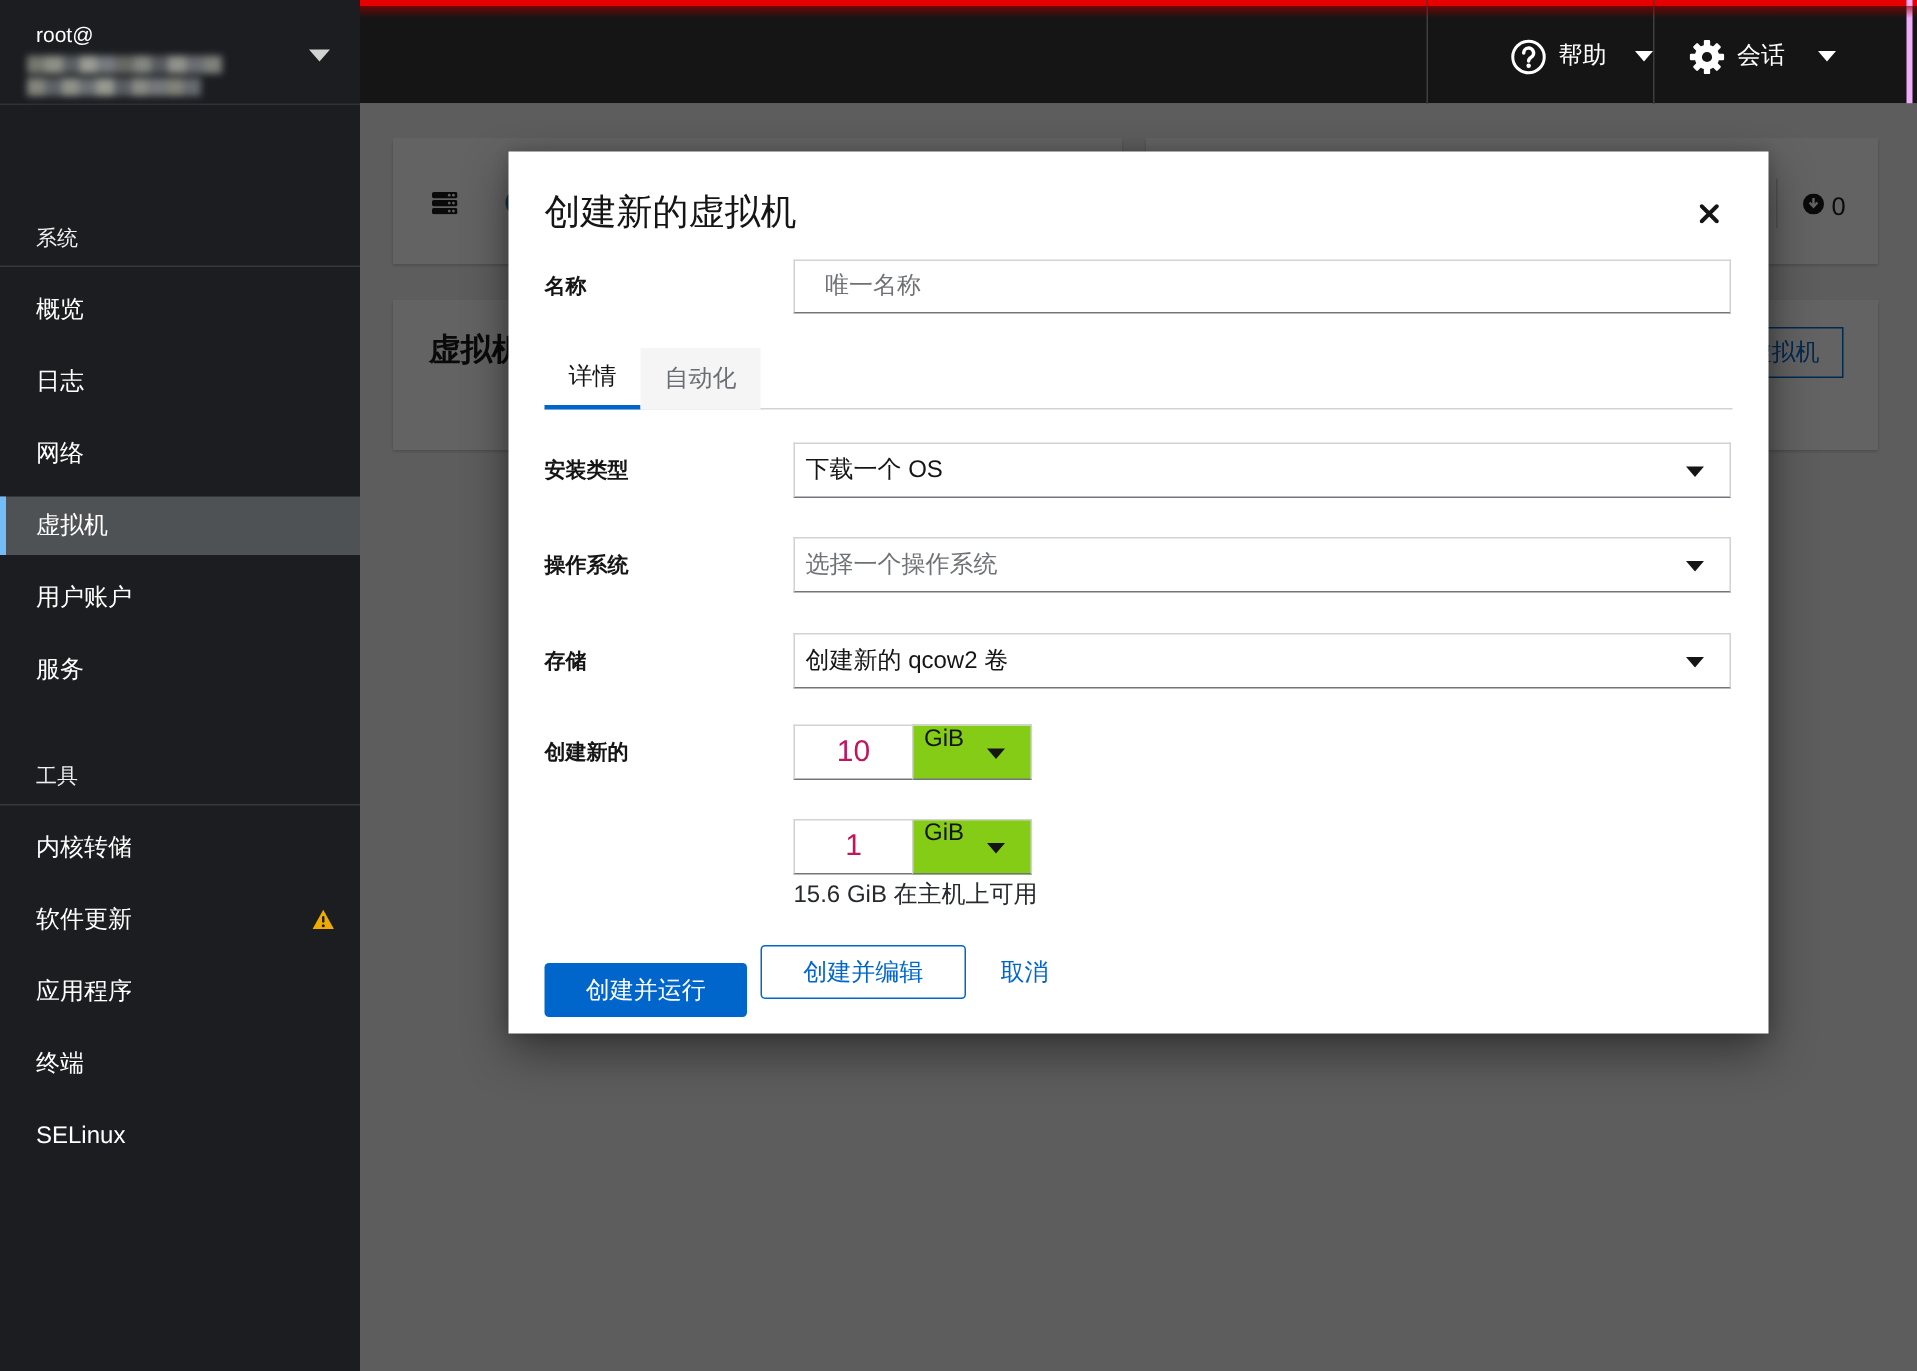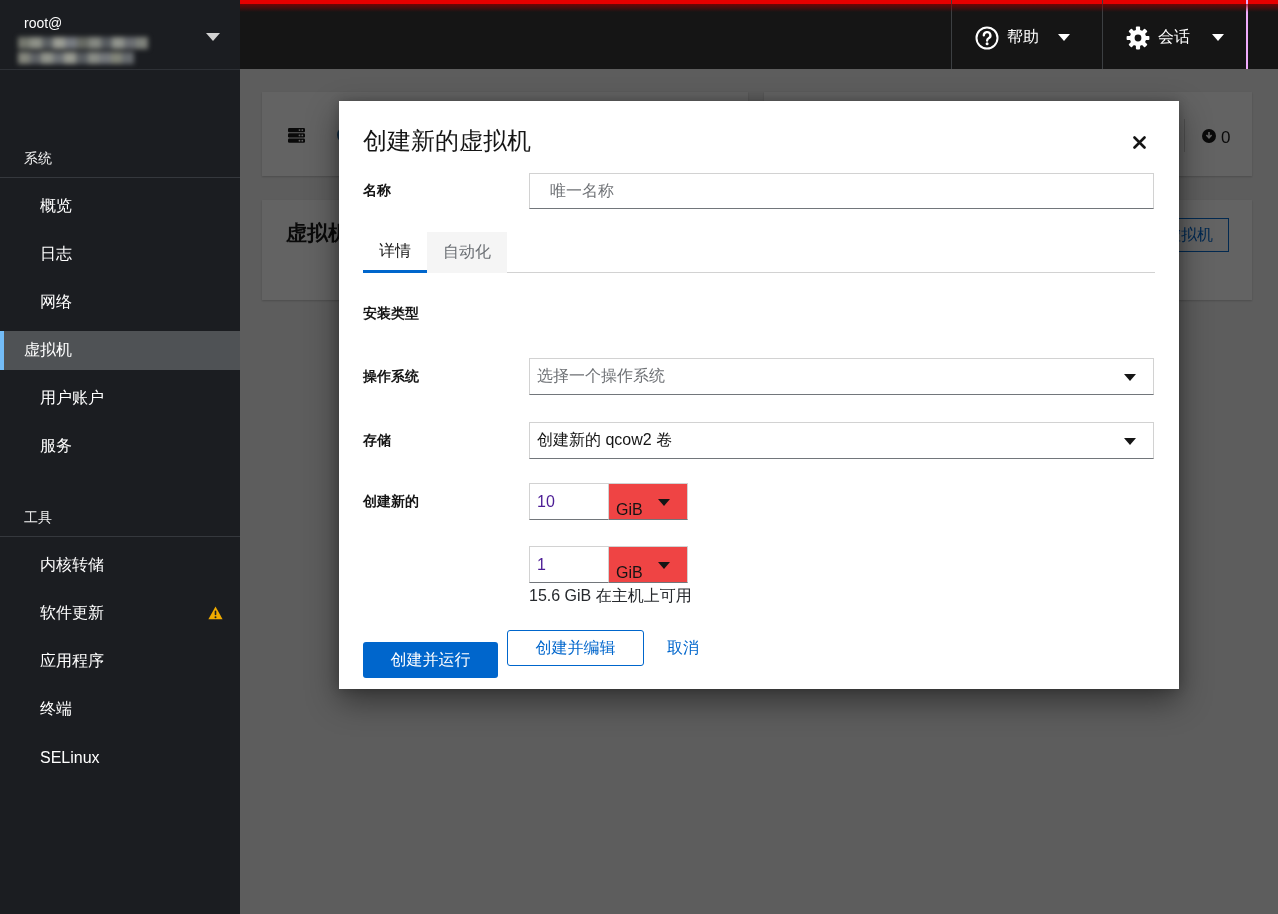--- a/index.html
+++ b/index.html
@@ -15,31 +15,31 @@
 #sb-caret { position:absolute; left:206px; top:33px; width:0; height:0; border-left:7px solid transparent; border-right:7px solid transparent; border-top:8px solid #d2d2d2; }
 #sb-search { position:absolute; left:16px; top:87px; width:208px; height:37px; background:#0f1114; border:1px solid #4f545a; display:flex; align-items:center; }
 #sb-search svg { margin-left:10px; flex:none; }
 #sb-search-input { background:transparent; border:0; outline:none; color:#e8e8e8; font-size:16px; margin-left:8px; width:150px; font-family:inherit; }
 #sb-search-input::placeholder { color:#e8e8e8; opacity:1; }
 .nav-section { position:absolute; left:0; width:240px; }
 #nav-sec-0 { top:140px; }
 #nav-sec-1 { top:499px; }
 .nav-title { font-size:14px; line-height:14px; color:#f0f0f0; padding:11px 0 12px 24px; border-bottom:1px solid #35383d; }
 .nav-items { list-style:none; margin-top:9px; }
-.nav-item { height:39px; margin-bottom:9px; display:flex; align-items:center; padding-left:40px; font-size:16px; color:#fff; cursor:pointer; position:relative; }
+.nav-item { height:39px; margin-bottom:9px; display:flex; align-items:center; padding-left:24px; font-size:16px; color:#fff; cursor:pointer; position:relative; }
 .nav-item.current { background:#4f5255; border-left:4px solid #73bcf7; padding-left:20px; }
 .nav-item .warn { position:absolute; right:17px; top:12px; }
 
 
 #masthead { position:absolute; left:240px; top:0; width:1038px; height:69px; background:#151515; z-index:25; }
 #masthead::before { content:""; position:absolute; left:0; top:0; width:100%; height:4px; background:#e60000; }
 #masthead::after { content:""; position:absolute; left:0; top:4px; width:100%; height:8px; background:linear-gradient(to bottom, rgba(150,0,0,0.7), rgba(21,21,21,0)); }
 .mh-btn { position:absolute; top:0; height:69px; padding-top:6px; display:flex; align-items:center; color:#fff; font-size:16px; cursor:pointer; border-left:1px solid #3c3f42; }
-#mh-help { left:711px; width:151px; }
-#mh-session { left:862px; width:146px; border-right:2px solid #f0abfc; }
+#mh-help { left:711px; width:151px;padding-left:32px; }
+#mh-session { left:862px; width:173px; border-right:4px solid #f0abfc; }
 .mh-btn .mh-icon { margin-left:23px; }
 .mh-btn .mh-label { margin-left:8px; }
 .mh-caret { width:0; height:0; border-left:6px solid transparent; border-right:6px solid transparent; border-top:7px solid #fff; margin-left:19px; }
 #mh-session .mh-caret { margin-left:22px; }
 
 
 #content { position:absolute; left:240px; top:69px; width:1038px; height:845px; background:#f0f0f0; }
 .card { position:absolute; background:#fff; box-shadow:0 1px 2px rgba(3,3,3,0.2); }
 #card-a { left:22px; top:23px; width:486px; height:84px; }
 #card-b { left:524px; top:23px; width:488px; height:84px; }
@@ -64,22 +64,22 @@
 #tabs { position:absolute; left:24px; top:131px; width:792px; height:41px; border-bottom:1px solid #d2d2d2; }
 .tab { position:absolute; top:0; height:41px; display:flex; align-items:center; justify-content:center; font-size:16px; cursor:pointer; }
 #tab-0 { left:0; width:64px; color:#151515; border-bottom:3px solid #06c; }
 #tab-1 { left:64px; width:80px; background:#f5f5f5; color:#6a6e73; }
 .form-row { position:absolute; left:0; width:840px; height:37px; }
 #row-0 { top:194px; } #row-1 { top:257px; } #row-2 { top:321px; } #row-3 { top:382px; } #row-4 { top:445px; }
 .form-row .form-label { position:absolute; left:24px; top:0; line-height:37px; width:166px; }
 .select { position:absolute; left:190px; top:0; width:625px; height:37px; border:1px solid #d2d2d2; border-bottom:1px solid #72767b; background:#fff; font-size:16px; display:flex; align-items:center; padding:0 7px; cursor:pointer; color:#151515; }
 .select.placeholder { color:#6f7276; }
 .select .caret { position:absolute; right:17px; top:15px; width:0; height:0; border-left:6.5px solid transparent; border-right:6.5px solid transparent; border-top:7px solid #151515; }
-.num-input { position:absolute; left:190px; top:0; width:79px; height:37px; border:1px solid #d2d2d2; border-bottom:1px solid #72767b; border-right:0; font-size:16px; color:#4c1d95; padding:0 7px; outline:none; font-family:inherit; }
-.unit-select { position:absolute; left:269px; top:0; width:80px; height:37px; border:1px solid #d2d2d2; border-bottom:1px solid #72767b; background:#ef4444; font-size:16px; color:#151515; display:flex; align-items:flex-end; padding-left:7px; cursor:pointer; }
+.num-input { position:absolute; left:190px; top:0; width:79px; height:37px; border:1px solid #d2d2d2; border-bottom:1px solid #72767b; border-right:0; font-size:20px; color:#be185d; padding:0 7px; outline:none; font-family:inherit;text-align:center; }
+.unit-select { position:absolute; left:269px; top:0; width:80px; height:37px; border:1px solid #d2d2d2; border-bottom:1px solid #72767b; background:#84cc16; font-size:16px; color:#151515; display:flex; align-items:flex-start; padding-left:7px; cursor:pointer; }
 .unit-select .caret { position:absolute; right:17px; top:15px; width:0; height:0; border-left:6.5px solid transparent; border-right:6.5px solid transparent; border-top:7px solid #151515; }
 #mem-helper { position:absolute; left:190px; top:485px; font-size:16px; color:#26292d; }
 #modal-footer { position:absolute; left:24px; top:529px; height:36px; display:flex; align-items:center; }
 #btn-create-run { width:135px; height:36px; background:#06c; color:#fff; border:0; font-size:16px; font-family:inherit; border-radius:3px; cursor:pointer;margin-top:24px; }
 #btn-create-edit { width:137px; height:36px; background:#fff; color:#06c; border:1px solid #06c; font-size:16px; font-family:inherit; border-radius:3px; margin-left:9px; cursor:pointer; }
 #btn-cancel { background:none; border:0; color:#06c; font-size:16px; font-family:inherit; margin-left:23px; cursor:pointer; }
 </style>
 </head>
 <body>
 
@@ -211,20 +211,24 @@
   </button>
   <label class="form-label" id="name-label">名称</label>
   <input id="name-input" placeholder="唯一名称" style="">
   <div id="tabs">
     <div class="tab" id="tab-0">详情</div>
     <div class="tab" id="tab-1">自动化</div>
   </div>
 
   <div class="form-row" id="row-0">
     <span class="form-label">安装类型</span>
+    <div class="select">
+      <span>下载一个 OS</span>
+        <span class="caret"></span>
+    </div>
   </div>
   <div class="form-row" id="row-1">
     <span class="form-label">操作系统</span>
     <div class="select placeholder">
       <span>选择一个操作系统</span>
         <span class="caret"></span>
     </div>
   </div>
   <div class="form-row" id="row-2">
     <span class="form-label">存储</span>

